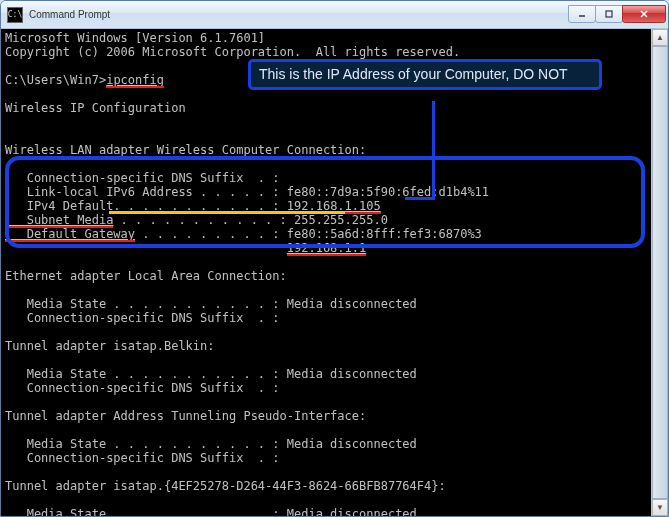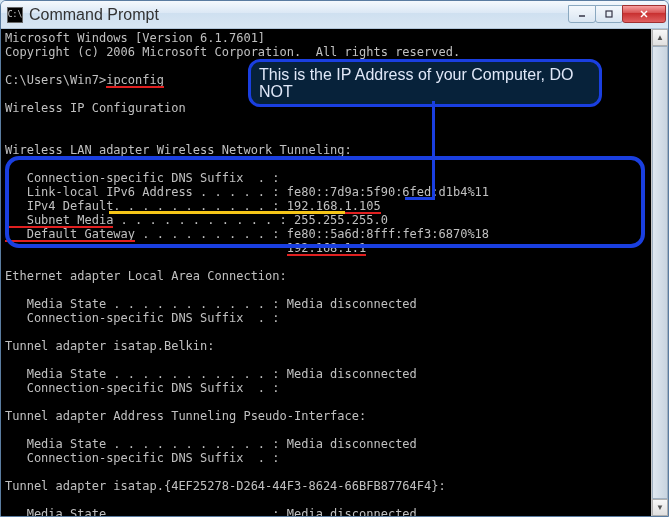--- a/index.html
+++ b/index.html
@@ -38,21 +38,21 @@
     margin-right: 6px;
     display: flex;
     align-items: center;
     justify-content: center;
     font-family: "Consolas", monospace;
     font-size: 8px;
     color: #ccc;
     line-height: 1;
   }
   .title-text {
-    font-size: 16px;
+    font-size: 10px;
     color: #333;
     flex: 1;
   }
   .win-buttons {
     display: flex;
     gap: 0;
     height: 20px;
   }
   .win-btn {
     width: 28px;
@@ -85,20 +85,21 @@
     font-family: "Lucida Console", "Consolas", monospace;
     font-size: 12px;
     line-height: 14px;
     padding: 2px 4px;
     white-space: pre;
     overflow: hidden;
   }
   .underline-red {
     position: relative;
     display: inline-block;
+    text-decoration: underline;
   }
   .underline-red::after {
     content: "";
     position: absolute;
     left: 0; right: 0;
     bottom: -1px;
     height: 2px;
     background: #e02020;
   }
   .yellow-line {
@@ -109,24 +110,24 @@
   .blue-box {
     position: absolute;
     border: 4px solid #1a3fe0;
     border-radius: 14px;
     pointer-events: none;
   }
   .callout-box {
     position: absolute;
     background: #07223a;
     border: 3px solid #1a3fe0;
-    border-radius: 12px;
+    border-radius: 5px;
     color: #e0e8f8;
     font-family: Arial, sans-serif;
-    font-size: 16px;
+    font-size: 14px;
     line-height: 17px;
     padding: 4px 8px;
     white-space: normal;
   }
   .callout-line {
     position: absolute;
     background: #1a3fe0;
   }
   .scroll-track {
     position: absolute;
@@ -185,27 +186,27 @@
   </div>
 
   <div class="console"><span>Microsoft Windows [Version 6.1.7601]</span>
 <span>Copyright (c) 2006 Microsoft Corporation.  All rights reserved.</span>
 
 <span>C:\Users\Win7&gt;</span><span class="underline-red">ipconfig</span>
 
 <span>Wireless IP Configuration</span>
 
 
-<span>Wireless LAN adapter Wireless Network Tunneling:</span>
+<span>Wireless LAN adapter Wireless Computer Connection:</span>
 
 <span>   Connection-specific DNS Suffix  . :</span>
 <span>   Link-local IPv6 Address . . . . . : fe80::7d9a:5f90:6fed:d1b4%11</span>
 <span>   IPv4 Default. . . . . . . . . . . :</span> <span class="underline-red">192.168.1.105</span>
 <span class="underline-red">   Subnet Media</span><span> . . . . . . . . . . . :</span> <span>255.255.255.0</span>
-<span class="underline-red">   Default Gateway</span><span> . . . . . . . . . :</span> <span>fe80::5a6d:8fff:fef3:6870%18</span>
+<span class="underline-red">   Default Gateway</span><span> . . . . . . . . . :</span> <span>fe80::5a6d:8fff:fef3:6870%3</span>
 <span>                                       </span><span class="underline-red">192.168.1.1</span>
 
 <span>Ethernet adapter Local Area Connection:</span>
 
 <span>   Media State . . . . . . . . . . . : Media disconnected</span>
 <span>   Connection-specific DNS Suffix  . :</span>
 
 <span>Tunnel adapter isatap.Belkin:</span>
 
 <span>   Media State . . . . . . . . . . . : Media disconnected</span>

